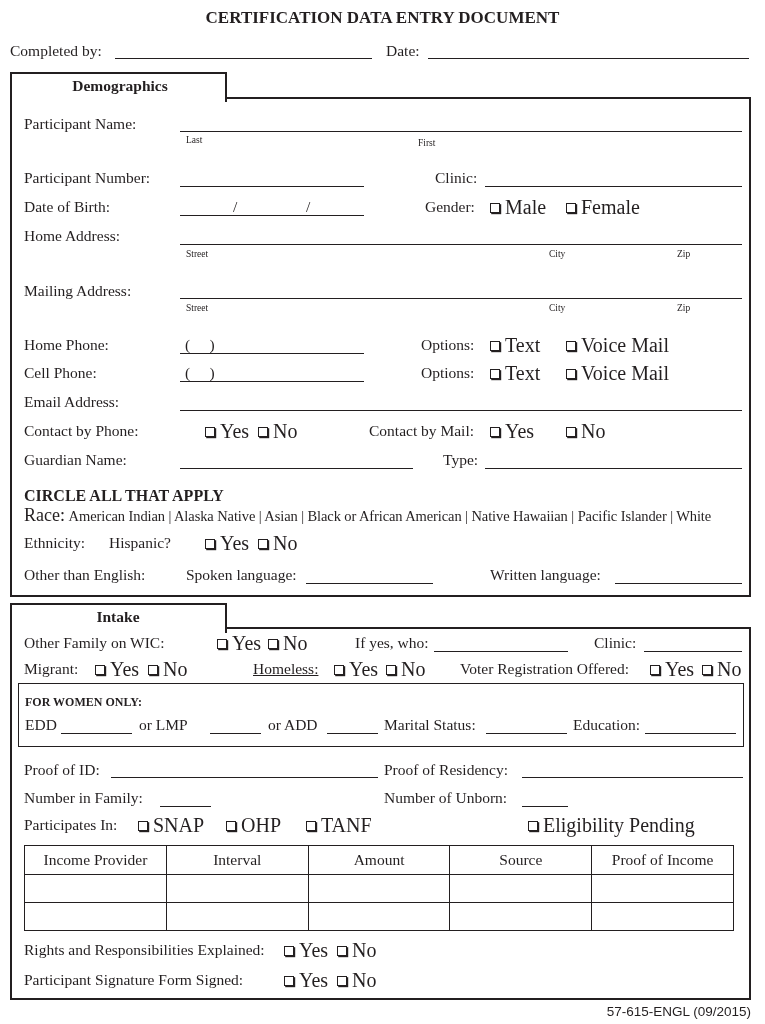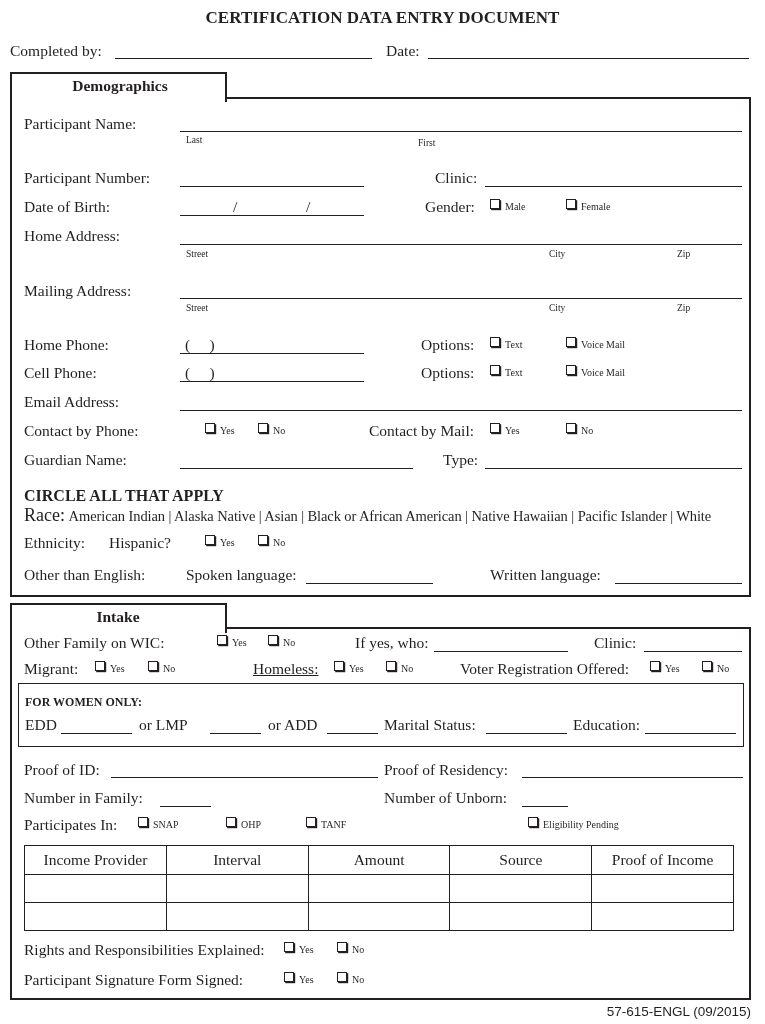--- a/index.html
+++ b/index.html
@@ -11,21 +11,21 @@
   .abs { position: absolute; white-space: nowrap; }
   .lbl { font-size: 15.5px; line-height: 18px; }
   .small { font-size: 9.5px; line-height: 11px; }
   .bold { font-weight: bold; }
   .line { position: absolute; border-bottom: 1.5px solid #231f20; height: 0; }
   .cb {
     display: inline-block; width: 8px; height: 8px; border: 1.3px solid #231f20;
     box-shadow: 1.2px 1.2px 0 #231f20; margin-right: 5px; vertical-align: 1px;
     background: #fff;
   }
-  .opt { font-size: 10px; line-height: 18px; }
+  .opt { font-size: 20px; line-height: 18px; }
   .box { position: absolute; border: 2.5px solid #231f20; box-sizing: border-box; background: #fff; }
   .tab { position: absolute; border: 2.5px solid #231f20; border-bottom: none; box-sizing: border-box; background: #fff; }
   .tabtitle { position: absolute; font-weight: bold; font-size: 15.5px; text-align: center; }
   .womenbox { position: absolute; border: 1.5px solid #231f20; box-sizing: border-box; }
   table.income { position: absolute; border-collapse: collapse; }
   table.income td, table.income th {
     border: 1.5px solid #231f20; font-weight: normal; font-size: 15.5px; text-align: center; padding: 0;
   }
   .footer { font-family: "Liberation Sans", "DejaVu Sans", sans-serif; font-size: 13.5px; }
 </style>

